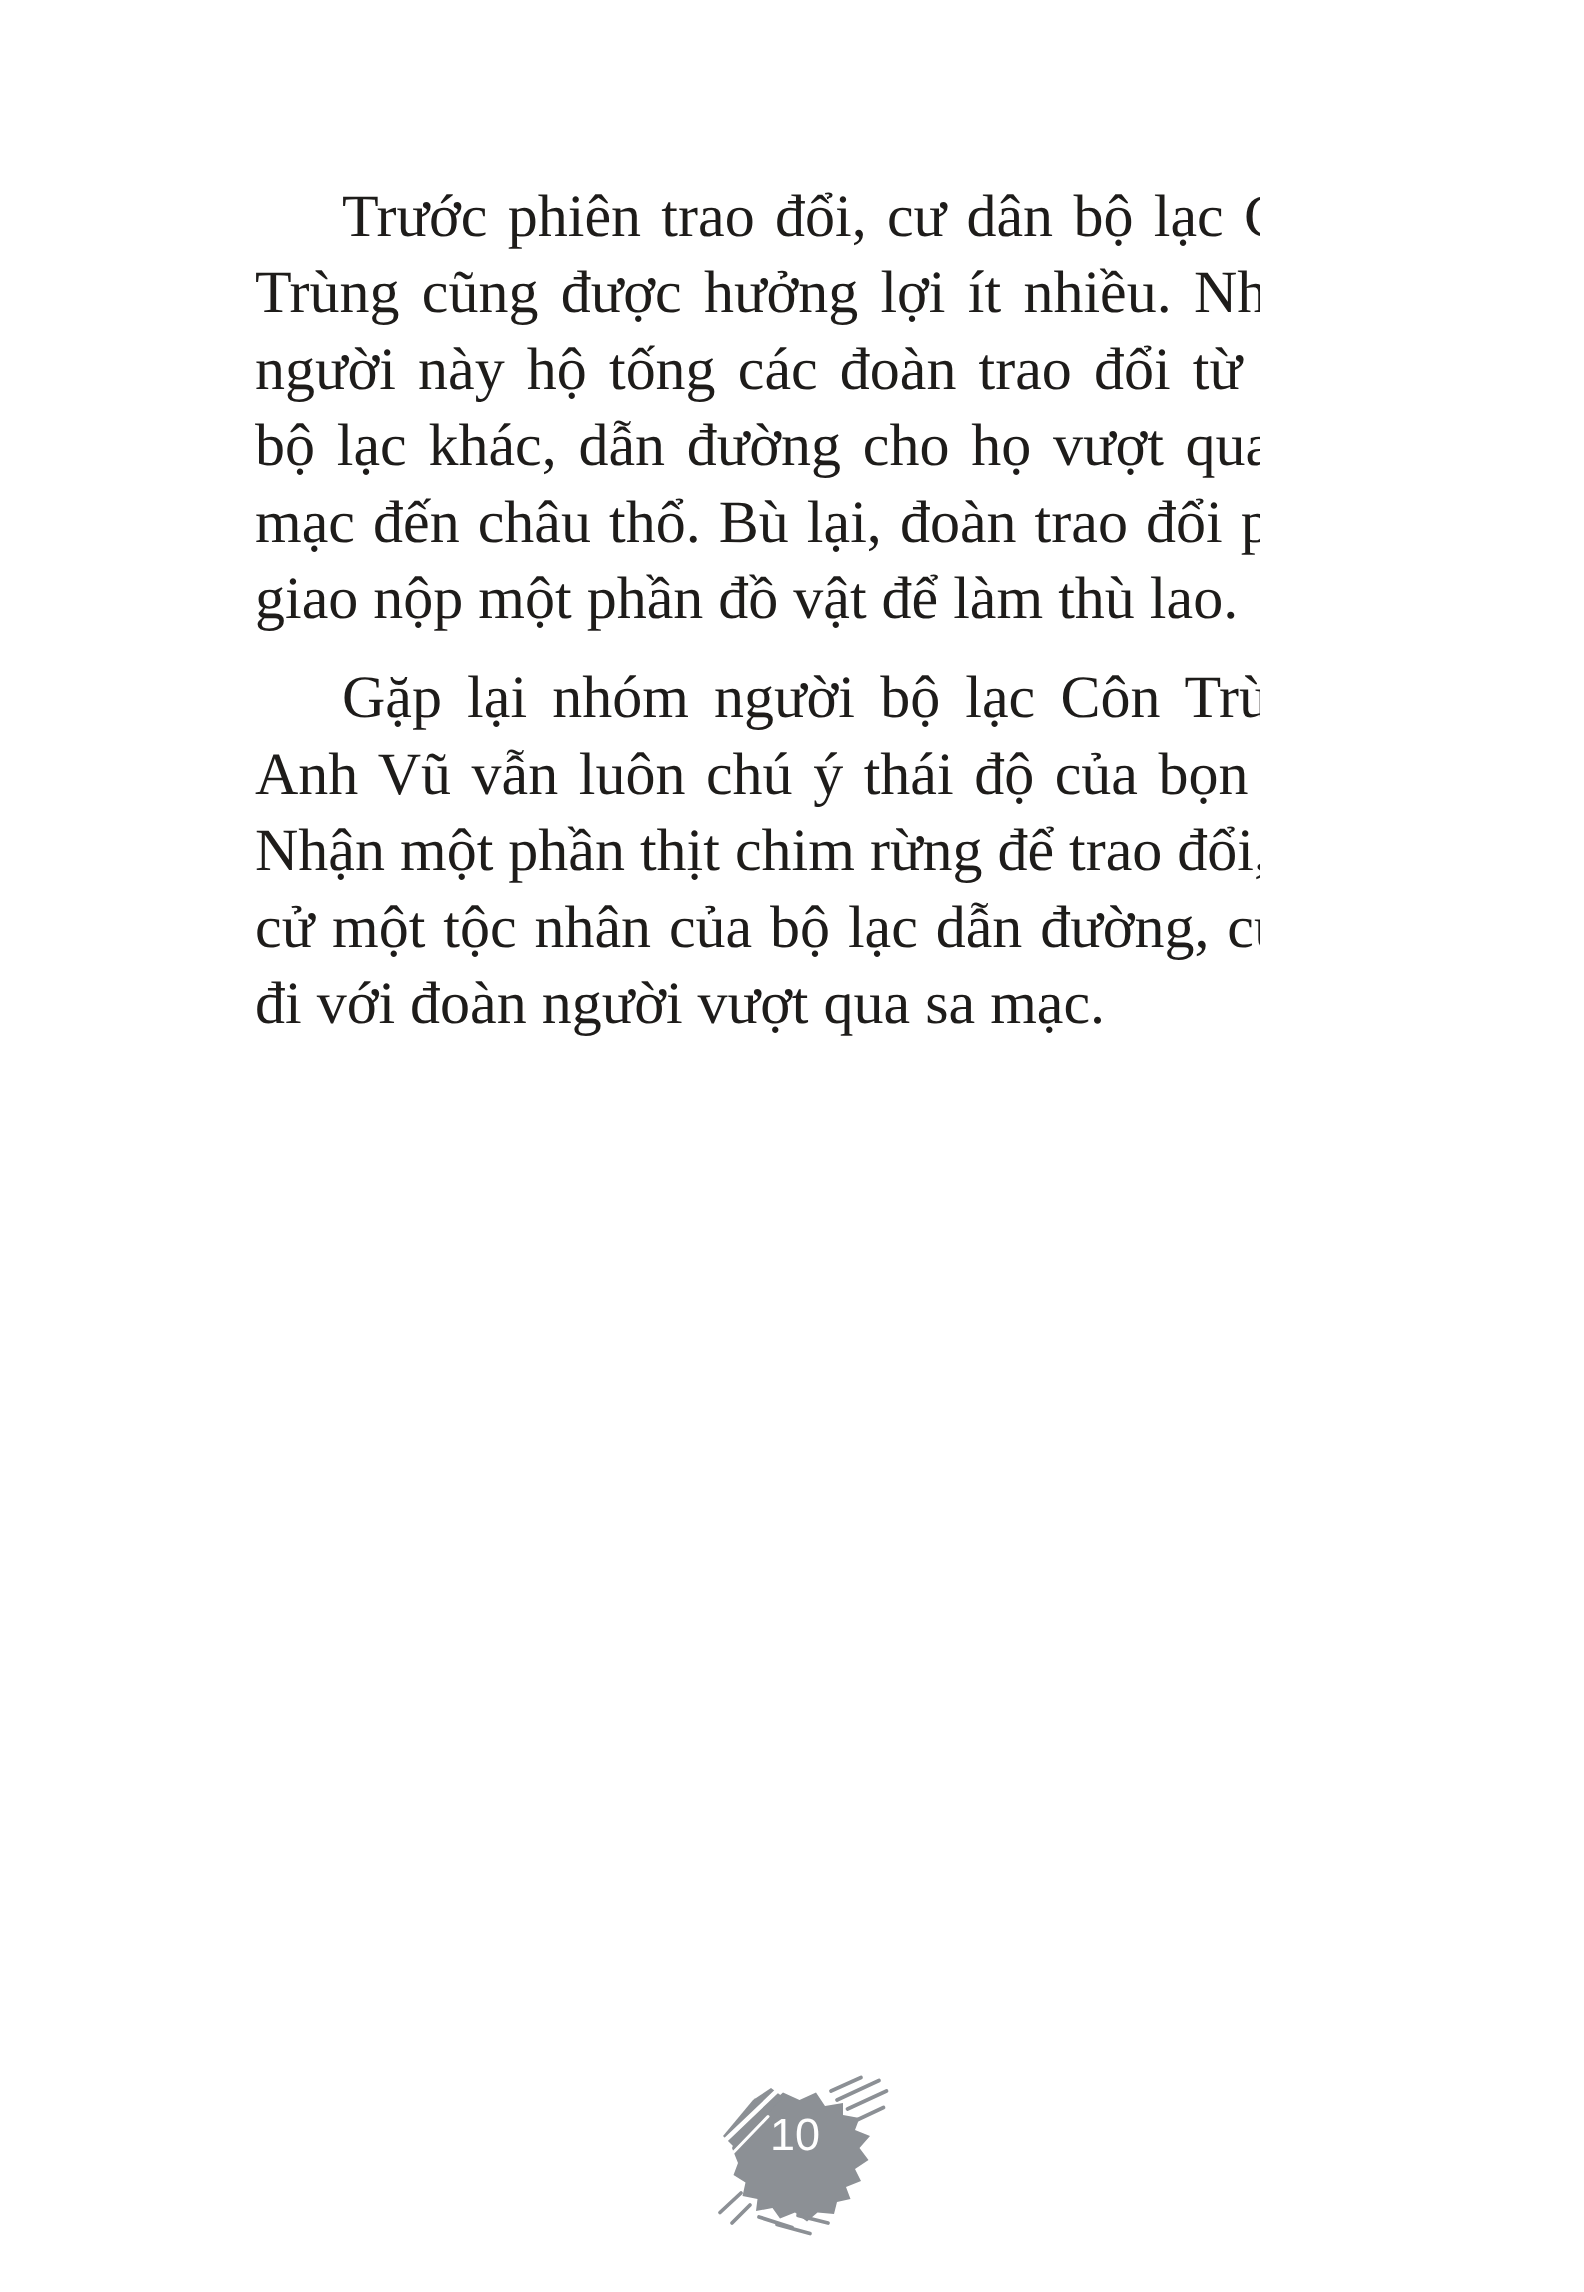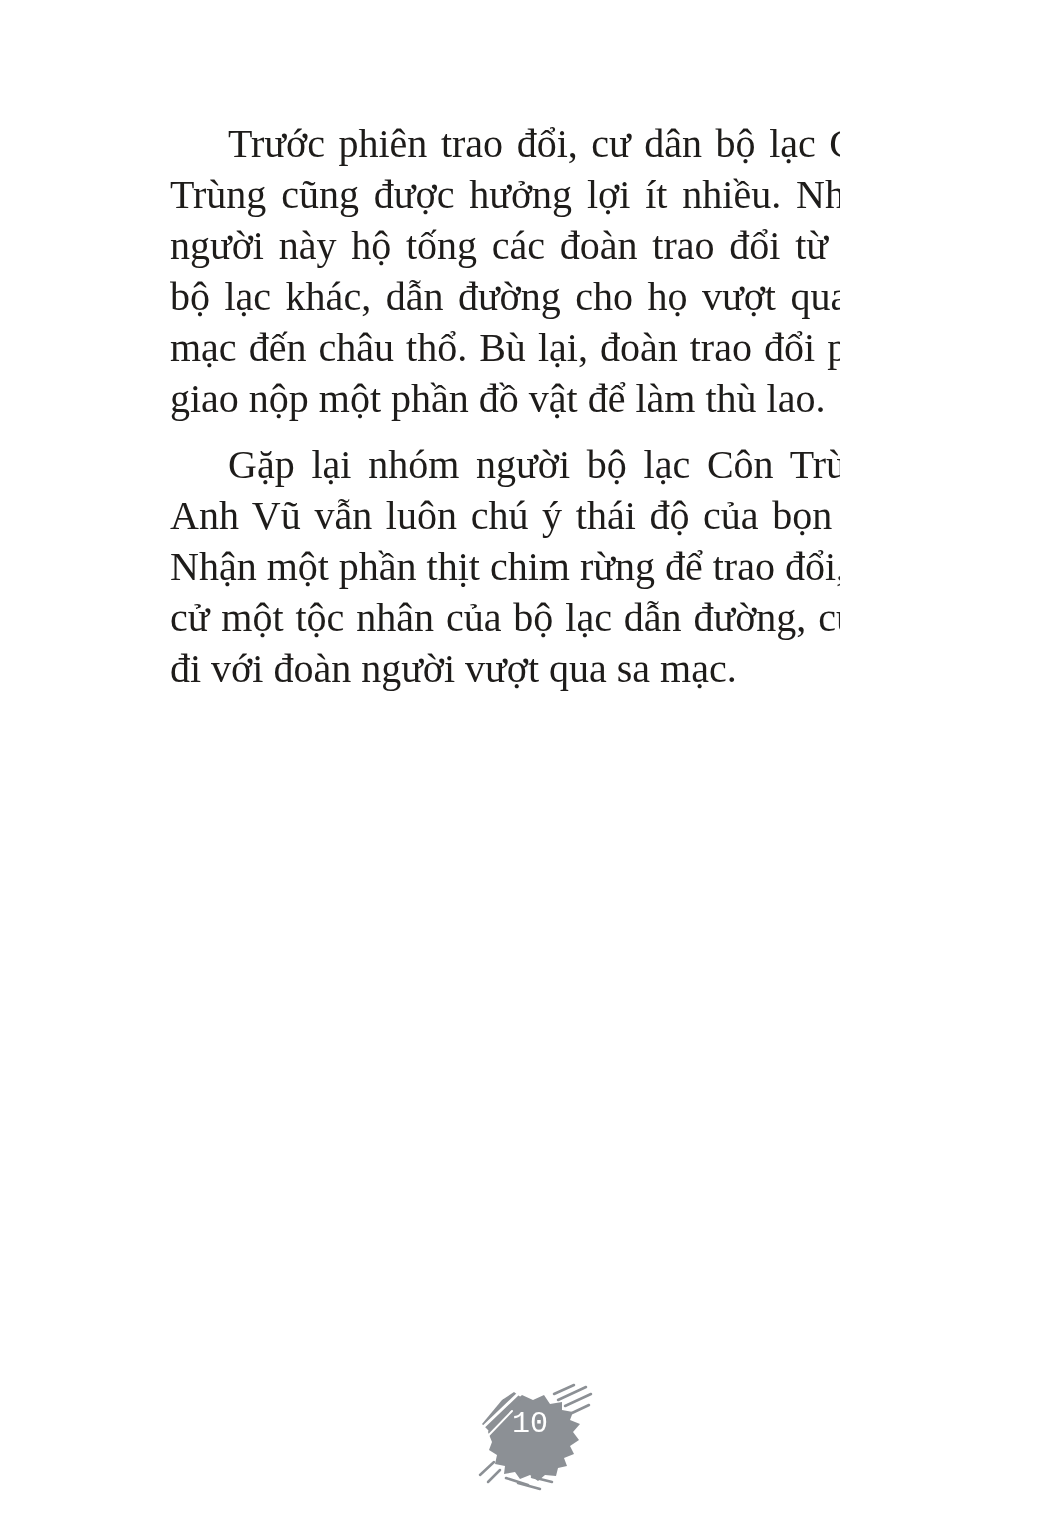--- a/index.html
+++ b/index.html
@@ -45,21 +45,21 @@
   }
   .page-num {
     position: absolute;
     left: 36px;
     top: 24px;
     width: 48px;
     text-align: center;
     color: #ffffff;
     font-size: 30px;
     line-height: 36px;
-    font-family: Liberation Mono, monospace;
+    font-family: Liberation Sans, sans-serif;
   }
 </style>
 </head>
 <body>
 
 <div class="page">
 
   <main class="text-block">
     <p class="para">Trước phiên trao đổi, cư dân bộ lạc Côn Trùng cũng được hưởng lợi ít nhiều. Nhóm người này hộ tống các đoàn trao đổi từ các bộ lạc khác, dẫn đường cho họ vượt qua sa mạc đến châu thổ. Bù lại, đoàn trao đổi phải giao nộp một phần đồ vật để làm thù lao.</p>
     <p class="para">Gặp lại nhóm người bộ lạc Côn Trùng, Anh Vũ vẫn luôn chú ý thái độ của bọn họ. Nhận một phần thịt chim rừng để trao đổi, họ cử một tộc nhân của bộ lạc dẫn đường, cùng đi với đoàn người vượt qua sa mạc.</p>

